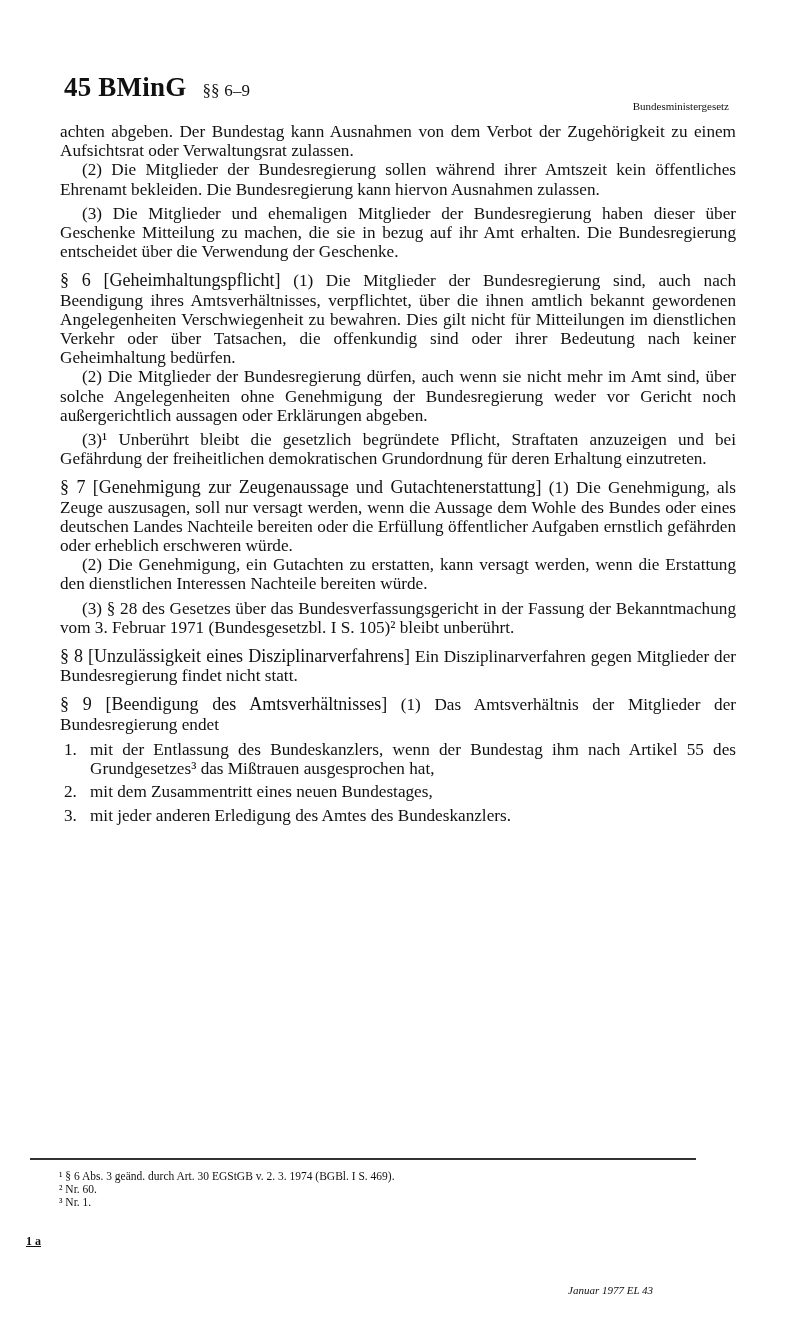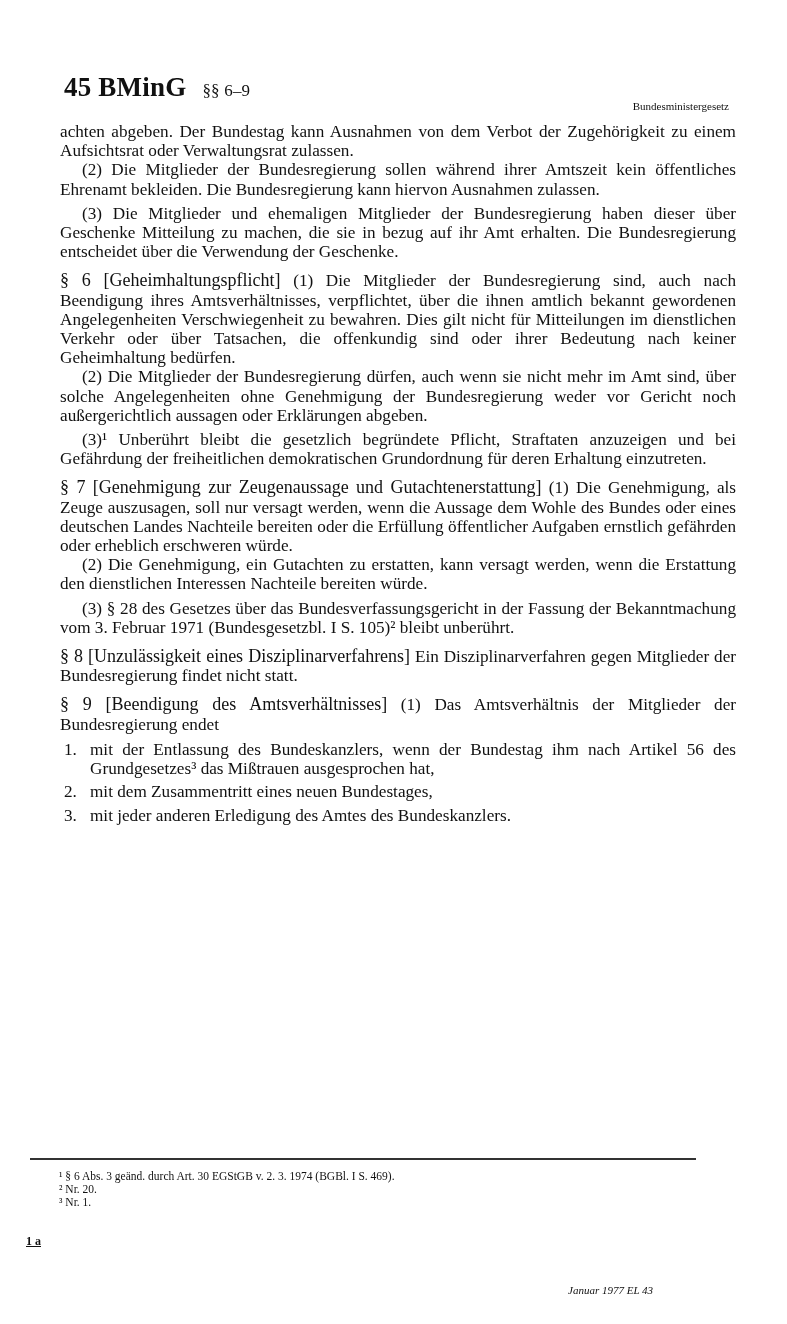--- a/index.html
+++ b/index.html
@@ -43,28 +43,28 @@
     <p class="ind gap">(3)¹ Unberührt bleibt die gesetzlich begründete Pflicht, Straftaten anzuzeigen und bei Gefährdung der freiheitlichen demokratischen Grundordnung für deren Erhaltung einzutreten.</p>
 
     <p class="sgap"><span class="sec-title">§ 7 [Genehmigung zur Zeugenaussage und Gutachtenerstattung]</span><span> (1) Die Genehmigung, als Zeuge auszusagen, soll nur versagt werden, wenn die Aussage dem Wohle des Bundes oder eines deutschen Landes Nachteile bereiten oder die Erfüllung öffentlicher Aufgaben ernstlich gefährden oder erheblich erschweren würde.</span></p>
     <p class="ind">(2) Die Genehmigung, ein Gutachten zu erstatten, kann versagt werden, wenn die Erstattung den dienstlichen Interessen Nachteile bereiten würde.</p>
     <p class="ind gap">(3) § 28 des Gesetzes über das Bundesverfassungsgericht in der Fassung der Bekanntmachung vom 3. Februar 1971 (Bundesgesetzbl. I S. 105)² bleibt unberührt.</p>
 
     <p class="sgap"><span class="sec-title">§ 8 [Unzulässigkeit eines Disziplinarverfahrens]</span><span> Ein Disziplinarverfahren gegen Mitglieder der Bundesregierung findet nicht statt.</span></p>
 
     <p class="sgap"><span class="sec-title">§ 9 [Beendigung des Amtsverhältnisses]</span><span> (1) Das Amtsverhältnis der Mitglieder der Bundesregierung endet</span></p>
     <ul class="list">
-      <li><span class="num">1.</span><span>mit der Entlassung des Bundeskanzlers, wenn der Bundestag ihm nach Artikel 56 des Grundgesetzes³ das Mißtrauen ausgesprochen hat,</span></li>
+      <li><span class="num">1.</span><span>mit der Entlassung des Bundeskanzlers, wenn der Bundestag ihm nach Artikel 55 des Grundgesetzes³ das Mißtrauen ausgesprochen hat,</span></li>
       <li><span class="num">2.</span><span>mit dem Zusammentritt eines neuen Bundestages,</span></li>
       <li><span class="num">3.</span><span>mit jeder anderen Erledigung des Amtes des Bundeskanzlers.</span></li>
     </ul>
   </div>
 
   <div class="rule"></div>
   <div class="fn">
     <div>¹ § 6 Abs. 3 geänd. durch Art. 30 EGStGB v. 2. 3. 1974 (BGBl. I S. 469).</div>
-    <div>² Nr. 20.</div>
+    <div>² Nr. 60.</div>
     <div>³ Nr. 1.</div>
   </div>
 
   <div class="pg-left">1 a</div>
   <div class="pg-right">Januar 1977  EL 43</div>
 </div>
 
 </body></html>

